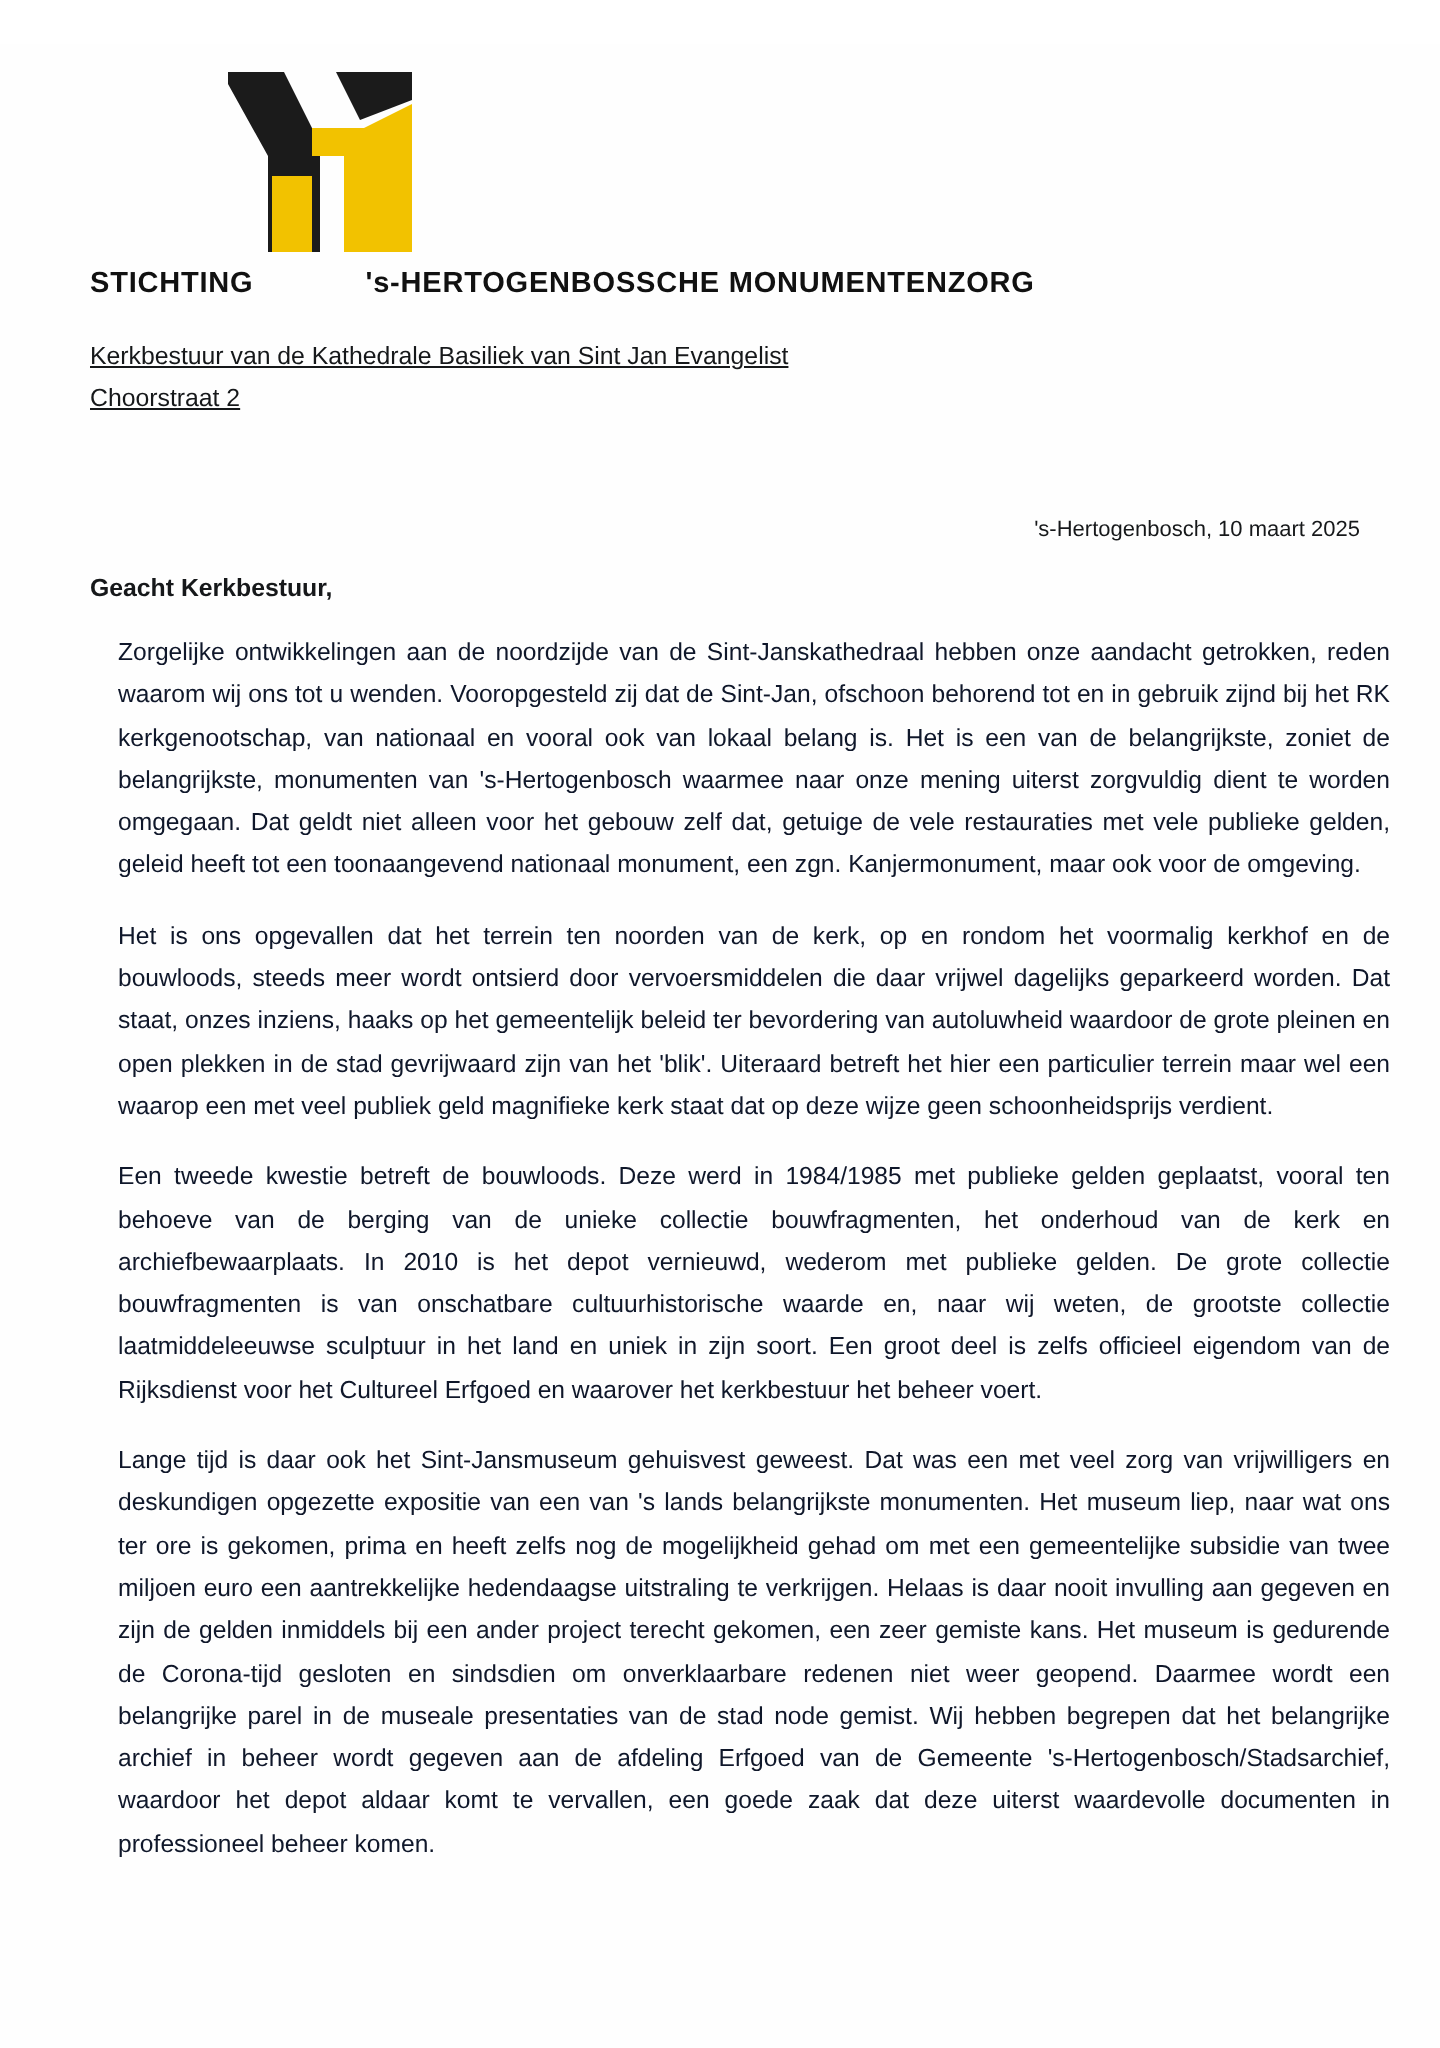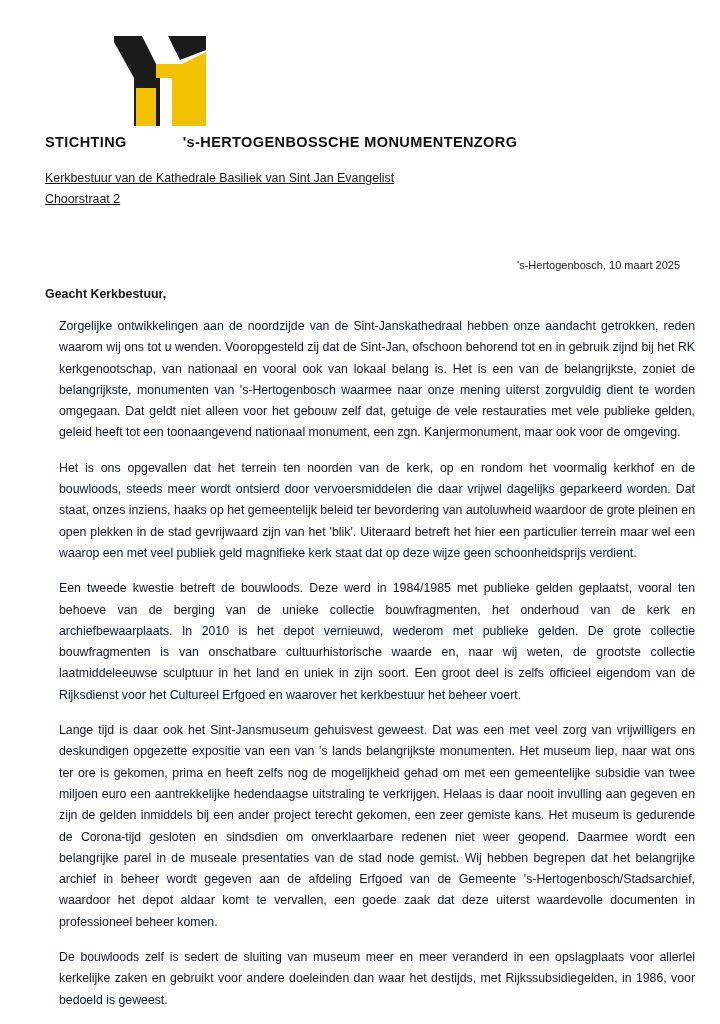--- a/index.html
+++ b/index.html
@@ -129,17 +129,16 @@
 
   <div class="placedate">'s-Hertogenbosch, 10 maart 2025</div>
 
   <div class="salutation">Geacht Kerkbestuur,</div>
 
   <div class="body-text">
     <p>Zorgelijke ontwikkelingen aan de noordzijde van de Sint-Janskathedraal hebben onze aandacht getrokken, reden waarom wij ons tot u wenden. Vooropgesteld zij dat de Sint-Jan, ofschoon behorend tot en in gebruik zijnd bij het RK kerkgenootschap, van nationaal en vooral ook van lokaal belang is. Het is een van de belangrijkste, zoniet de belangrijkste, monumenten van 's-Hertogenbosch waarmee naar onze mening uiterst zorgvuldig dient te worden omgegaan. Dat geldt niet alleen voor het gebouw zelf dat, getuige de vele restauraties met vele publieke gelden, geleid heeft tot een toonaangevend nationaal monument, een zgn. Kanjermonument, maar ook voor de omgeving.</p>
     <p>Het is ons opgevallen dat het terrein ten noorden van de kerk, op en rondom het voormalig kerkhof en de bouwloods, steeds meer wordt ontsierd door vervoersmiddelen die daar vrijwel dagelijks geparkeerd worden. Dat staat, onzes inziens, haaks op het gemeentelijk beleid ter bevordering van autoluwheid waardoor de grote pleinen en open plekken in de stad gevrijwaard zijn van het 'blik'. Uiteraard betreft het hier een particulier terrein maar wel een waarop een met veel publiek geld magnifieke kerk staat dat op deze wijze geen schoonheidsprijs verdient.</p>
     <p>Een tweede kwestie betreft de bouwloods. Deze werd in 1984/1985 met publieke gelden geplaatst, vooral ten behoeve van de berging van de unieke collectie bouwfragmenten, het onderhoud van de kerk en archiefbewaarplaats. In 2010 is het depot vernieuwd, wederom met publieke gelden. De grote collectie bouwfragmenten is van onschatbare cultuurhistorische waarde en, naar wij weten, de grootste collectie laatmiddeleeuwse sculptuur in het land en uniek in zijn soort. Een groot deel is zelfs officieel eigendom van de Rijksdienst voor het Cultureel Erfgoed en waarover het kerkbestuur het beheer voert.</p>
     <p>Lange tijd is daar ook het Sint-Jansmuseum gehuisvest geweest. Dat was een met veel zorg van vrijwilligers en deskundigen opgezette expositie van een van 's lands belangrijkste monumenten. Het museum liep, naar wat ons ter ore is gekomen, prima en heeft zelfs nog de mogelijkheid gehad om met een gemeentelijke subsidie van twee miljoen euro een aantrekkelijke hedendaagse uitstraling te verkrijgen. Helaas is daar nooit invulling aan gegeven en zijn de gelden inmiddels bij een ander project terecht gekomen, een zeer gemiste kans. Het museum is gedurende de Corona-tijd gesloten en sindsdien om onverklaarbare redenen niet weer geopend. Daarmee wordt een belangrijke parel in de musea­le presentaties van de stad node gemist. Wij hebben begrepen dat het belangrijke archief in beheer wordt gegeven aan de afdeling Erfgoed van de Gemeente 's-Hertogenbosch/Stadsarchief, waardoor het depot aldaar komt te vervallen, een goede zaak dat deze uiterst waardevolle documenten in professioneel beheer komen.</p>
-    <p>De bouwloods zelf is sedert de sluiting van museum meer en meer veranderd in een opslagplaats voor allerlei kerkelijke zaken en gebruikt voor andere doeleinden dan waar het destijds, met Rijkssubsidiegelden, in 1986, voor bedoeld is geweest.</p>
 
   </div>
 
 </div>
 
 </body></html>

